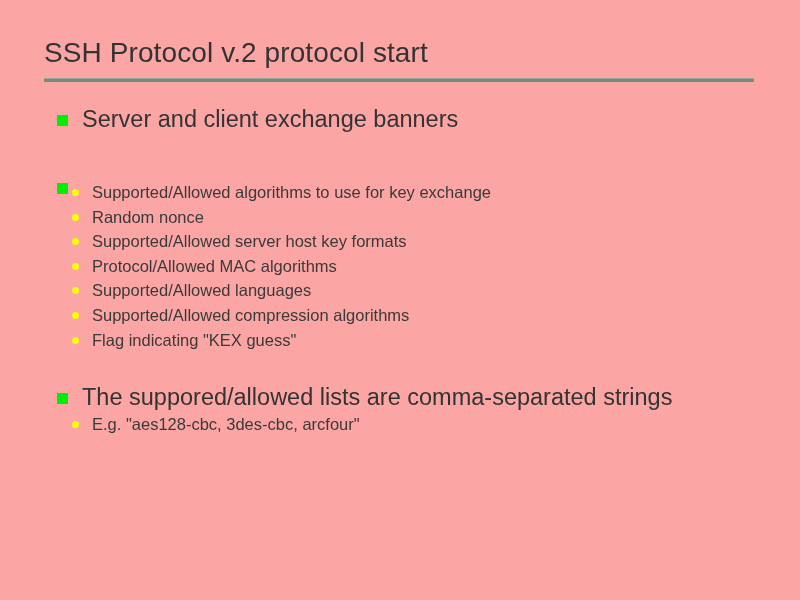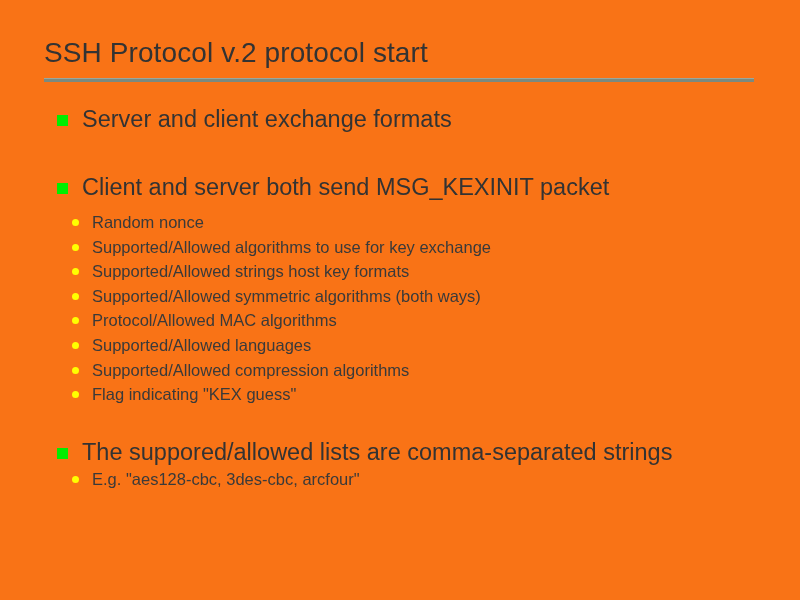--- a/index.html
+++ b/index.html
@@ -10,21 +10,21 @@
     width: 800px;
     height: 600px;
     background: #f6faf6;
     font-family: "Liberation Sans", sans-serif;
     overflow: hidden;
   }
   .slide {
     position: relative;
     width: 800px;
     height: 600px;
-    background: #f97316;
+    background: #fca5a5;
     box-sizing: border-box;
   }
 
   
   .title-block {
     position: absolute;
     left: 44px;
     top: 36px;
     width: 712px;
   }
@@ -103,47 +103,42 @@
 
   <div class="title-block">
     <div class="slide-title">SSH Protocol v.2 protocol start</div>
   </div>
   <div class="title-rule"></div>
 
   <div class="body-area">
 
     <div class="lvl1">
       <span class="sq"></span>
-      <span class="txt">Server and client exchange formats</span>
+      <span class="txt">Server and client exchange banners</span>
     </div>
 
     <div class="gap-lg"></div>
 
     <div class="lvl1">
       <span class="sq"></span>
-      <span class="txt">Client and server both send MSG_KEXINIT packet</span>
     </div>
 
     <div class="gap-sm"></div>
 
     <div class="lvl2">
       <span class="dot"></span>
+      <span class="txt">Supported/Allowed algorithms to use for key exchange</span>
+    </div>
+    <div class="lvl2">
+      <span class="dot"></span>
       <span class="txt">Random nonce</span>
     </div>
     <div class="lvl2">
       <span class="dot"></span>
-      <span class="txt">Supported/Allowed algorithms to use for key exchange</span>
-    </div>
-    <div class="lvl2">
-      <span class="dot"></span>
-      <span class="txt">Supported/Allowed strings host key formats</span>
-    </div>
-    <div class="lvl2">
-      <span class="dot"></span>
-      <span class="txt">Supported/Allowed symmetric algorithms (both ways)</span>
+      <span class="txt">Supported/Allowed server host key formats</span>
     </div>
     <div class="lvl2">
       <span class="dot"></span>
       <span class="txt">Protocol/Allowed MAC algorithms</span>
     </div>
     <div class="lvl2">
       <span class="dot"></span>
       <span class="txt">Supported/Allowed languages</span>
     </div>
     <div class="lvl2">

